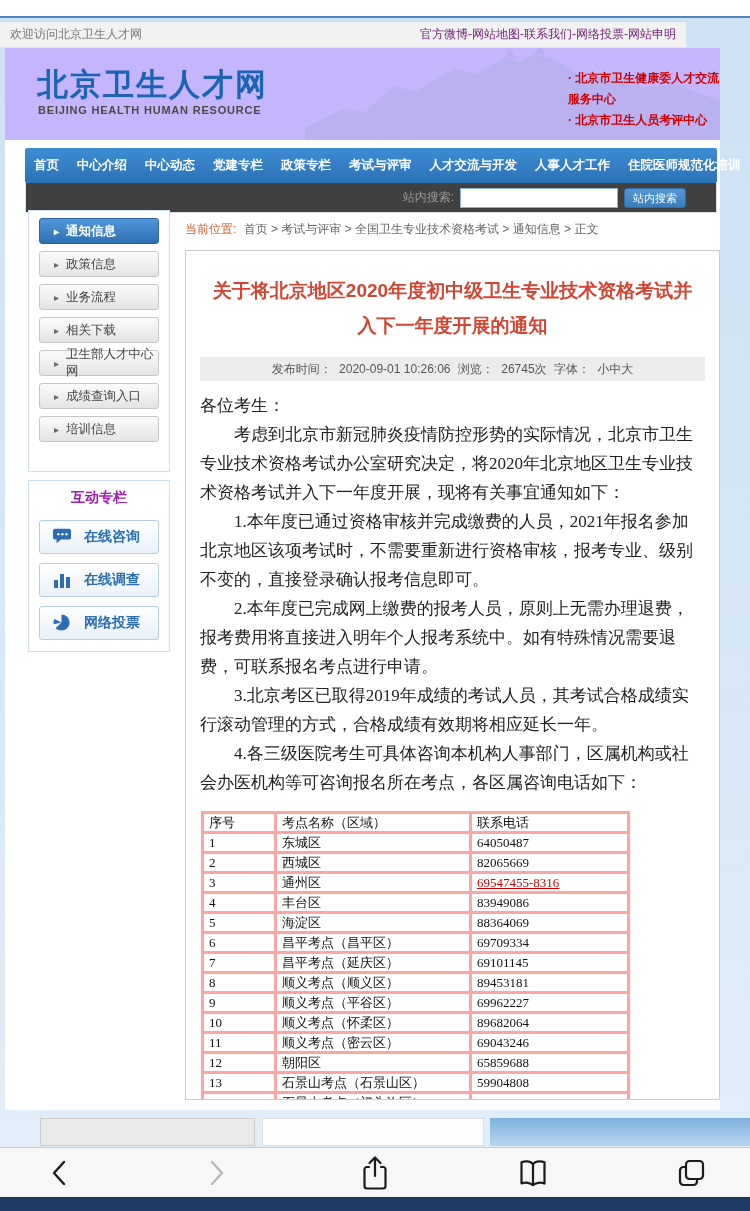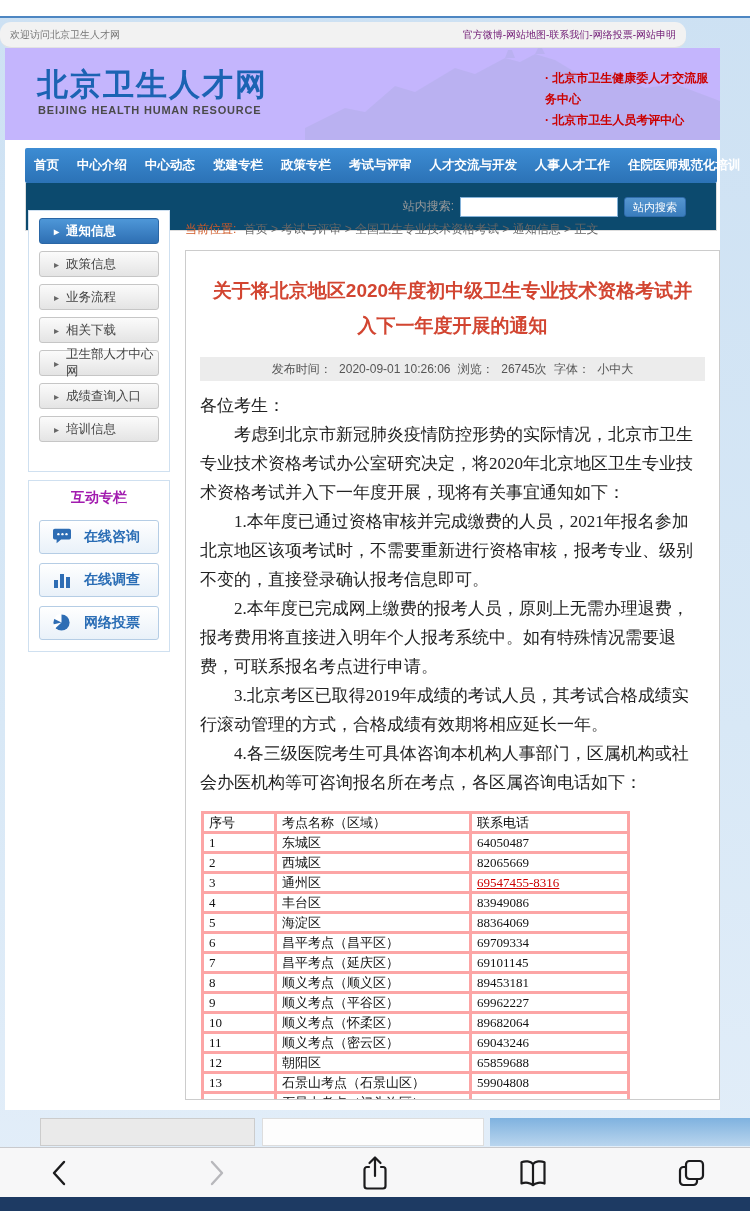--- a/index.html
+++ b/index.html
@@ -8,38 +8,38 @@
     background:linear-gradient(180deg,#cde1f3 0%,#d8e8f6 60%,#e3eef9 100%);
     font-family:"Liberation Sans",sans-serif;
     -webkit-font-smoothing:antialiased;
   }
   .abs{position:absolute;}
   
   .strip-white{left:0;top:0;width:750px;height:16px;background:#ffffff;}
   .strip-line{left:0;top:16px;width:750px;height:2px;background:#4d86c2;}
   .topbar{left:0;top:22px;width:686px;height:26px;background:#f2f2f2;border-bottom:1px solid #e2e2e2;
     display:flex;align-items:center;justify-content:space-between;padding:0 10px;box-sizing:border-box;
-    font-size:10px;color:#777;overflow:hidden;white-space:nowrap;border-radius:11px;}
+    font-size:12px;color:#777;overflow:hidden;white-space:nowrap;}
   .topbar .links{color:#701a75;}
   
   .site-shell{left:5px;top:48px;width:715px;height:1062px;background:#ffffff;}
   
   .header{left:5px;top:48px;width:715px;height:92px;background:#c4b5fd;overflow:hidden;}
   .greatwall{position:absolute;left:300px;top:0;width:420px;height:92px;opacity:.16;}
   .logo-cn{position:absolute;left:32px;top:16px;font-size:31px;font-weight:bold;color:#1b63b3;letter-spacing:2px;}
   .logo-en{position:absolute;left:33px;top:56px;font-size:11px;font-weight:bold;color:#4a4a4a;letter-spacing:.8px;}
-  .affil{position:absolute;left:540px;top:20px;font-size:12px;font-weight:bold;color:#cc0000;line-height:21px;}
+  .affil{position:absolute;left:563px;top:20px;font-size:12px;font-weight:bold;color:#cc0000;line-height:21px;}
   
   .mainnav{left:25px;top:148px;width:692px;height:35px;border-radius:2px;
     background:linear-gradient(180deg,#3d8cd3,#2b72b6);display:flex;align-items:stretch;}
   .mainnav .nav-item{flex:0 0 auto;display:flex;align-items:center;padding:0 9px;color:#fff;
     font-size:12.5px;font-weight:bold;cursor:pointer;white-space:nowrap;}
   .mainnav .nav-sep{width:1px;margin:9px 0;background:rgba(255,255,255,.45);}
   
-  .searchrow{left:25px;top:183px;width:692px;height:48px;background:#0c4a6e;border:1px solid #ddd;border-top:none;
+  .searchrow{left:25px;top:183px;width:692px;height:30px;background:#404040;border:1px solid #ddd;border-top:none;
     box-sizing:border-box;display:flex;align-items:center;justify-content:flex-end;padding-right:30px;}
   .search-label{font-size:12px;color:#999;margin-right:6px;}
   .search-input{width:148px;height:18px;border:1px solid #84b2d9;background:#fff;font-size:12px;padding:0 4px;outline:none;}
   .search-btn{margin-left:6px;height:20px;padding:0 8px;border:1px solid #2f6cab;border-radius:3px;
     background:linear-gradient(180deg,#5596d0,#3a7dbd);color:#fff;font-size:11px;line-height:18px;cursor:pointer;}
   
   .side-box{left:28px;width:142px;background:#fff;border:1px solid #cfe0f0;box-sizing:border-box;}
   .side-box.nav{top:210px;height:262px;}
   .side-box.interact{top:480px;height:172px;}
   .side-title{font-size:15px;font-weight:bold;color:#2a6db5;text-align:center;padding:8px 0 4px;}

